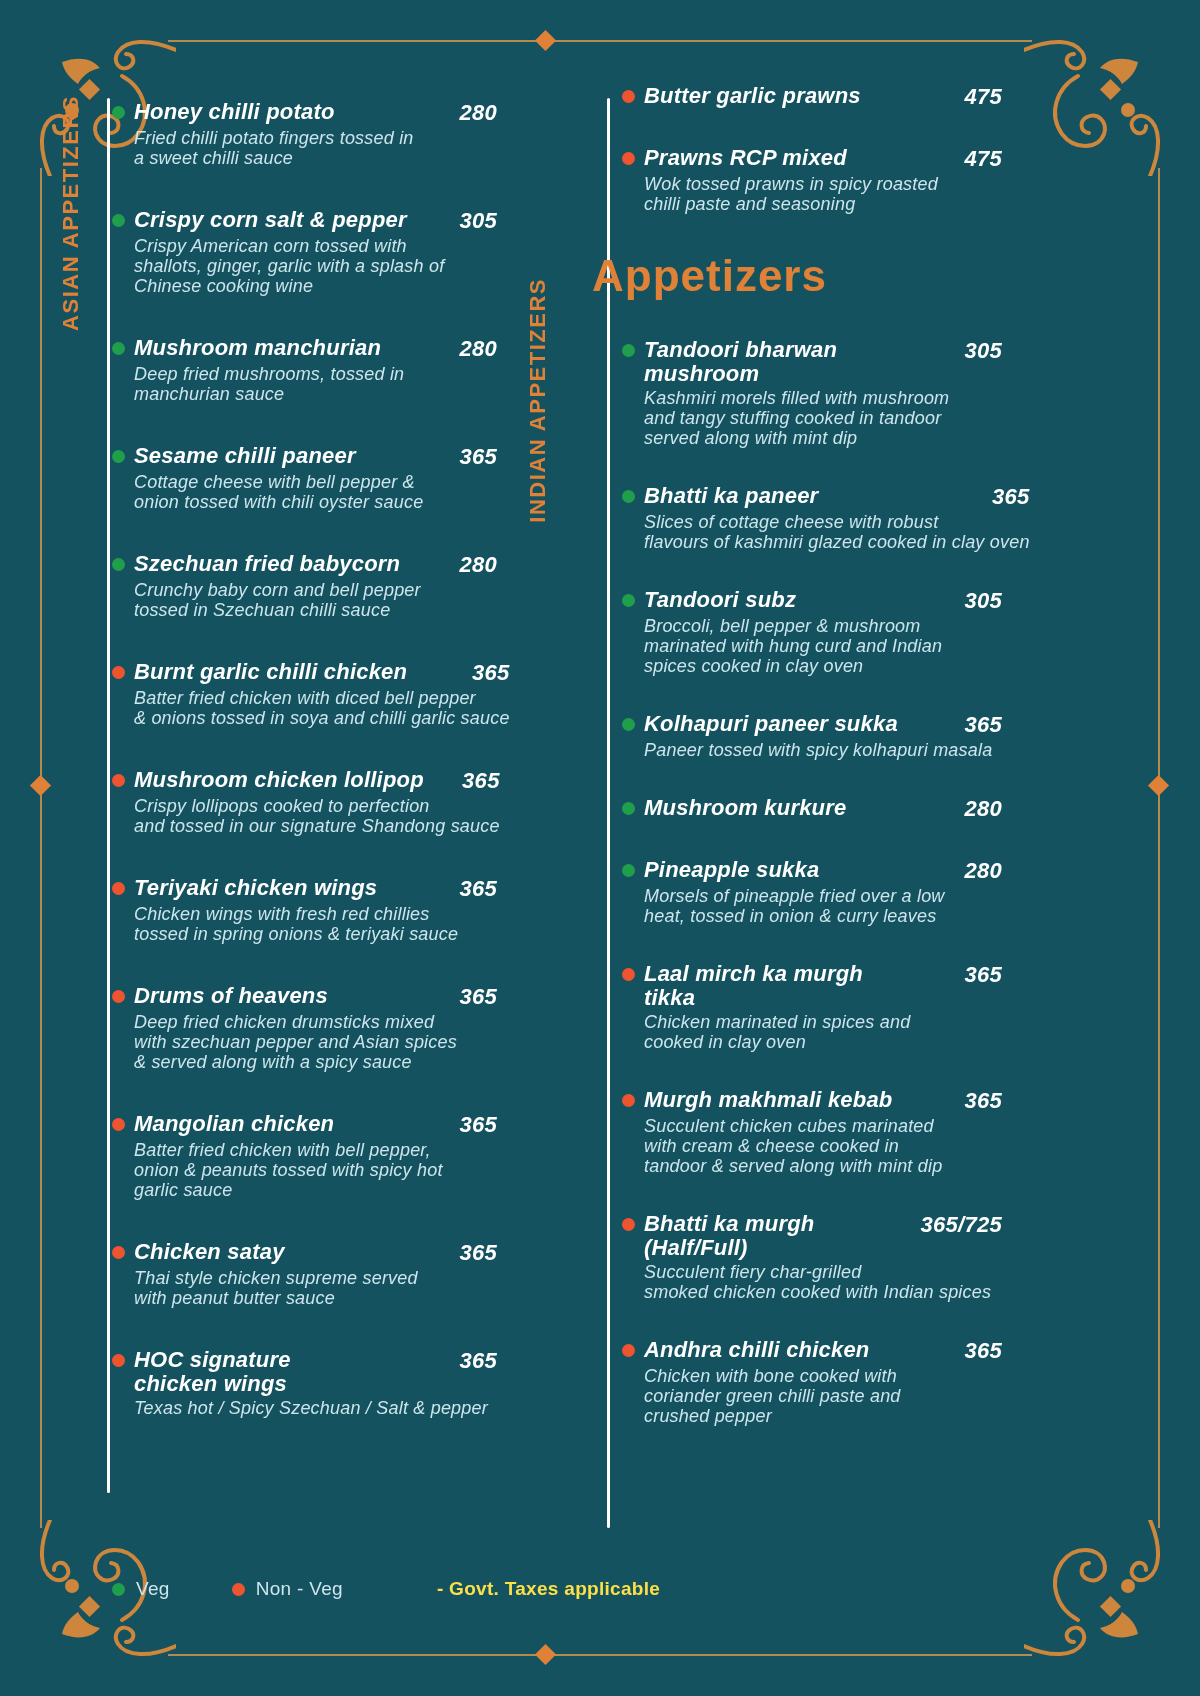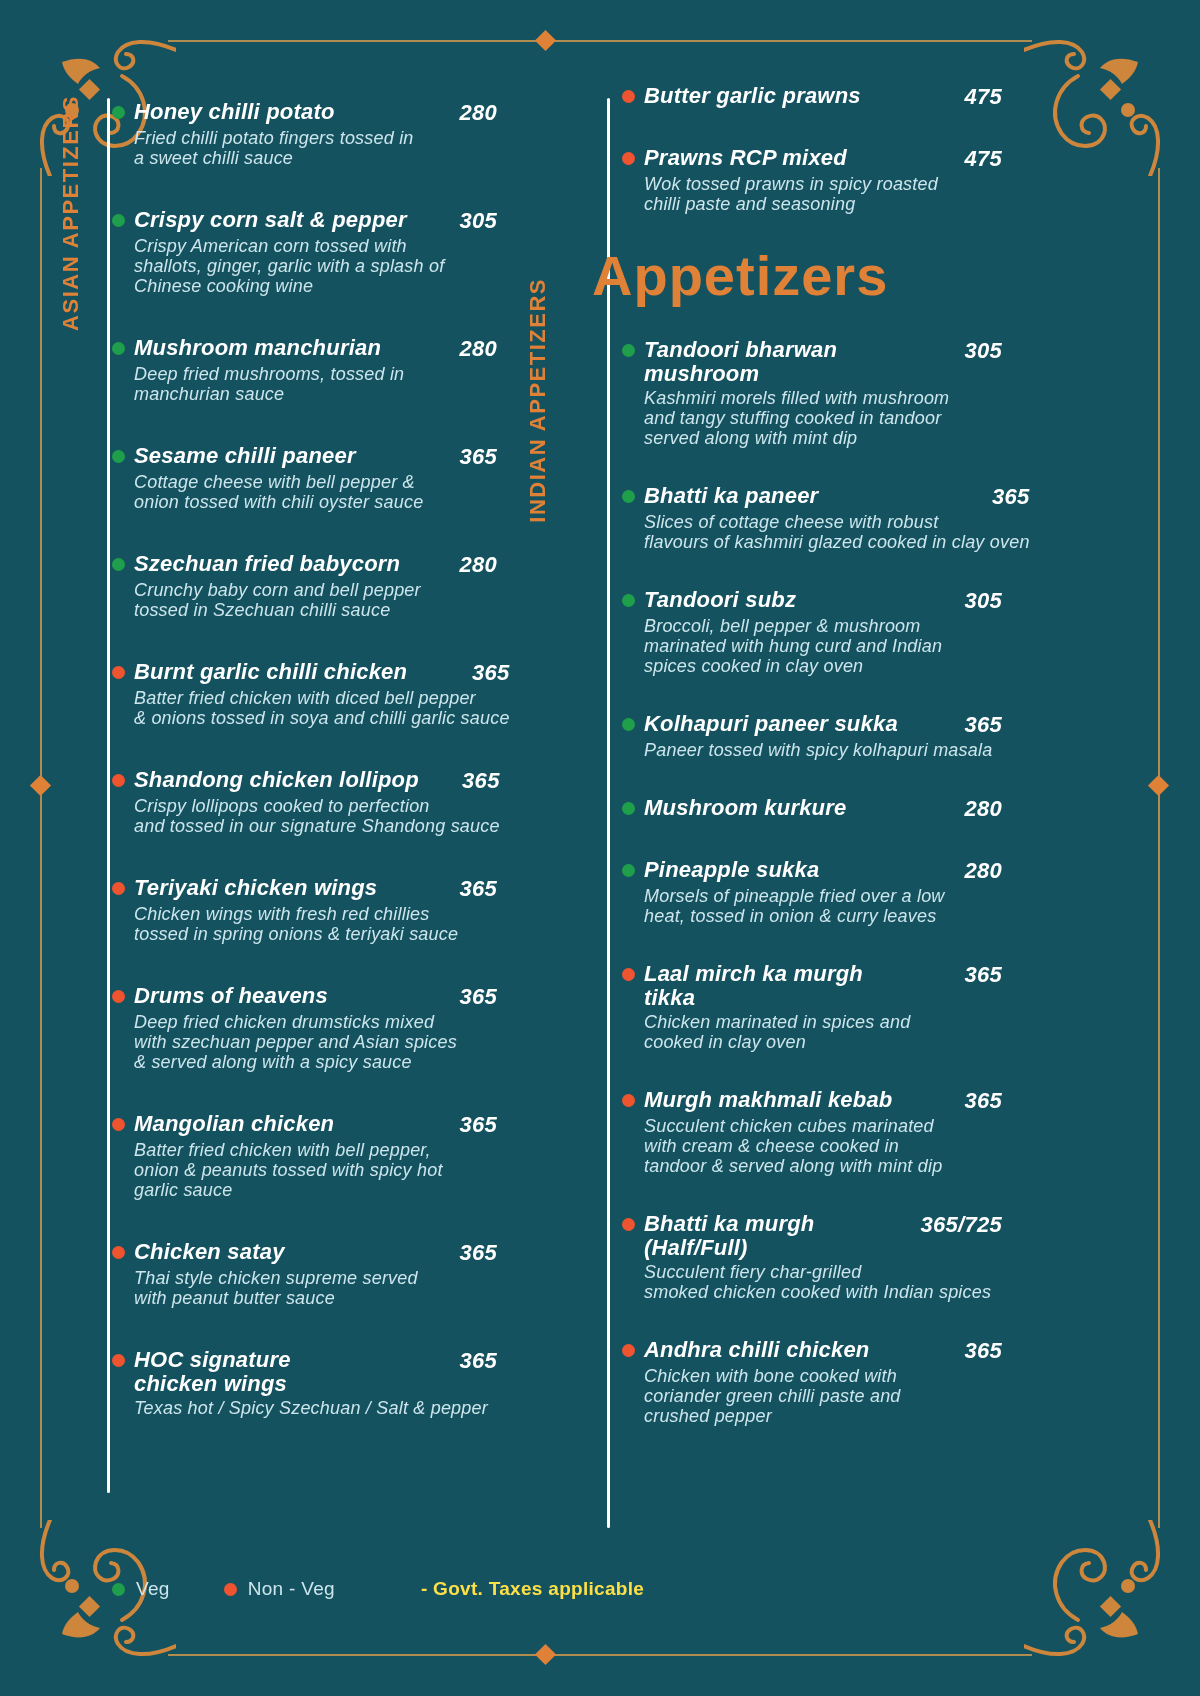--- a/index.html
+++ b/index.html
@@ -51,25 +51,25 @@
   .item-title{
     margin:0;font-size:22px;font-weight:700;color:var(--title,#ffffff);
     line-height:24px;white-space:pre;letter-spacing:.2px;
   }
   .item-price{font-size:22px;font-weight:700;color:var(--title,#ffffff);white-space:nowrap;letter-spacing:.3px;}
   .item-desc{
     margin:2px 0 0 0;font-size:18px;color:var(--desc,#cde6ed);
     line-height:20px;white-space:pre;letter-spacing:.2px;
   }
   .section-heading{
-    margin:4px 0 36px -30px;font-size:56px;font-weight:700;
+    margin:4px 0 36px -30px;font-size:44px;font-weight:700;
     color:var(--accent,#e08138);letter-spacing:1px;line-height:52px;
   }
   
-  .legend{position:absolute;left:112px;top:1578px;display:flex;align-items:center;}
+  .legend{position:absolute;left:112px;top:1578px;display:flex;align-items:center;gap:8px;}
   .legend .bullet{margin-top:0;}
   .legend-label{font-size:19px;color:var(--desc,#cde6ed);margin-left:11px;letter-spacing:.3px;}
   .legend-group{display:flex;align-items:center;}
   .lg-nonveg{margin-left:54px;}
   .taxes-note{margin-left:86px;font-size:19px;font-weight:700;color:#fde047;letter-spacing:.3px;}
 </style>
 </head>
 <body>
 
 <svg width="0" height="0" style="position:absolute" aria-hidden="true">
@@ -175,21 +175,21 @@
         <span class="item-price">365</span>
       </div>
       <p class="item-desc">Batter fried chicken with diced bell pepper
 &amp; onions tossed in soya and chilli garlic sauce</p>
     </div>
   </div>
       <div class="menu-item">
     <span class="bullet nonveg"></span>
     <div class="item-body">
       <div class="item-head">
-        <h3 class="item-title">Shandong chicken lollipop</h3>
+        <h3 class="item-title">Mushroom chicken lollipop</h3>
         <span class="item-price">365</span>
       </div>
       <p class="item-desc">Crispy lollipops cooked to perfection
 and tossed in our signature Shandong sauce</p>
     </div>
   </div>
       <div class="menu-item">
     <span class="bullet nonveg"></span>
     <div class="item-body">
       <div class="item-head">

